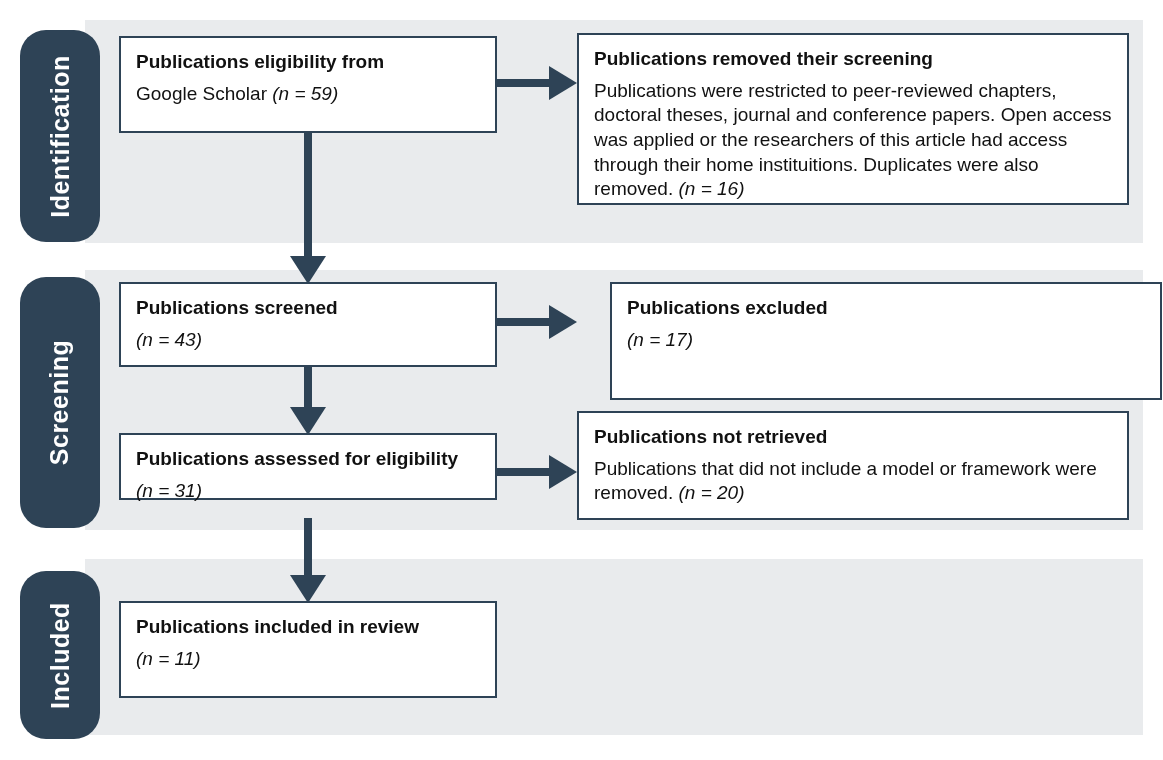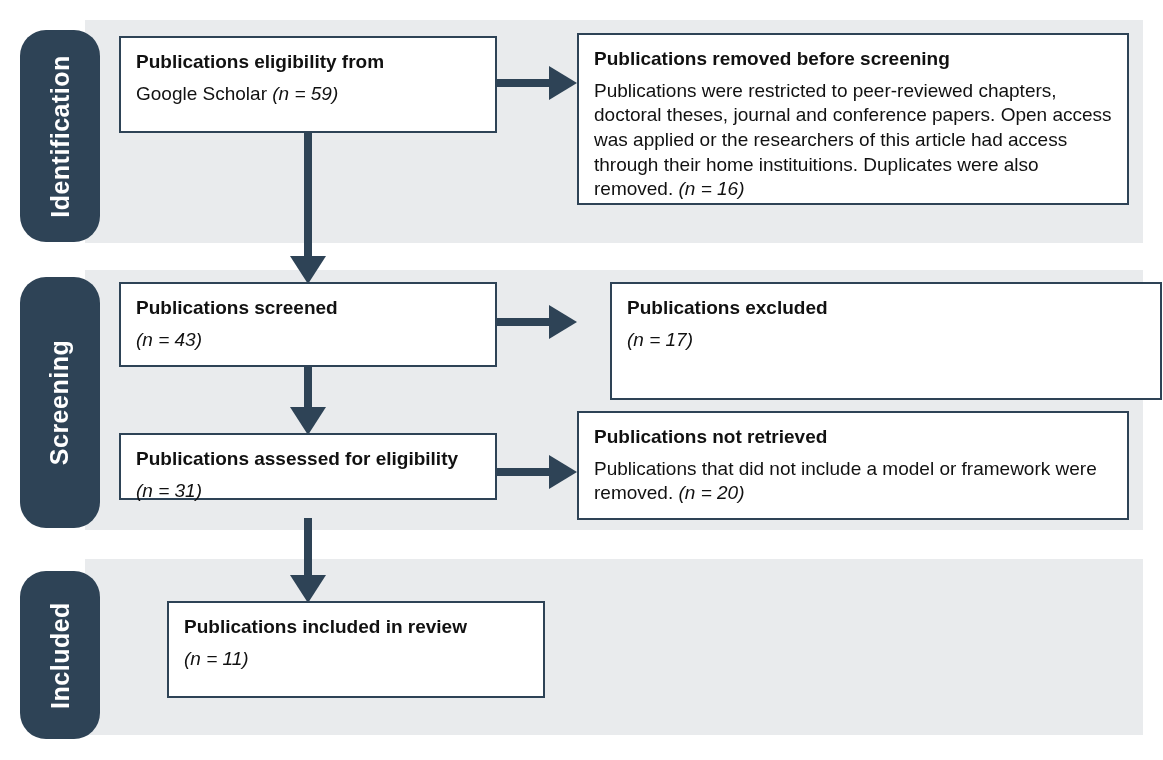--- a/index.html
+++ b/index.html
@@ -64,21 +64,21 @@
     border: 2px solid var(--navy);
     padding: 12px 15px;
     font-size: 19px;
     line-height: 1.3;
   }
   .fbox .title { font-weight: 700; margin-bottom: 7px; }
   .fbox i { }
   .fbox.x1 { left: 119px; top: 36px;  width: 378px; height: 97px;  }
   .fbox.x2 { left: 119px; top: 282px; width: 378px; height: 85px;  }
   .fbox.x3 { left: 119px; top: 433px; width: 378px; height: 67px;  }
-  .fbox.x4 { left: 119px; top: 601px; width: 378px; height: 97px; margin-left: 48px;  }
+  .fbox.x4 { left: 119px; top: 601px; width: 378px; height: 97px;  }
   .fbox.r1 { left: 577px; top: 33px;  width: 552px; height: 172px; }
   .fbox.r2 { left: 610px; top: 282px; width: 552px; height: 118px; }
   .fbox.r3 { left: 577px; top: 411px; width: 552px; height: 109px; }
 
   
   .h-arrow { position: absolute; width: 80px; height: 34px; }
   .h-arrow .shaft {
     position: absolute; left: 0; top: 13px;
     height: 8px; width: 54px; background: var(--navy);
   }
@@ -142,21 +142,21 @@
     <div class="title">Publications assessed for eligibility</div>
     <div><i>(n = 31)</i></div>
   </div>
 
   <div class="fbox x4">
     <div class="title">Publications included in review</div>
     <div><i>(n = 11)</i></div>
   </div>
 
   <div class="fbox r1">
-    <div class="title">Publications removed before screening</div>
+    <div class="title">Publications removed their screening</div>
     <div><span>Publications were restricted to peer-reviewed chapters, doctoral theses, journal and conference papers. Open access was applied or the researchers of this article had access through their home instituitions. Duplicates were also removed. </span><i>(n = 16)</i></div>
   </div>
 
   <div class="fbox r2">
     <div class="title">Publications excluded</div>
     <div><i>(n = 17)</i></div>
   </div>
 
   <div class="fbox r3">
     <div class="title">Publications not retrieved</div>

